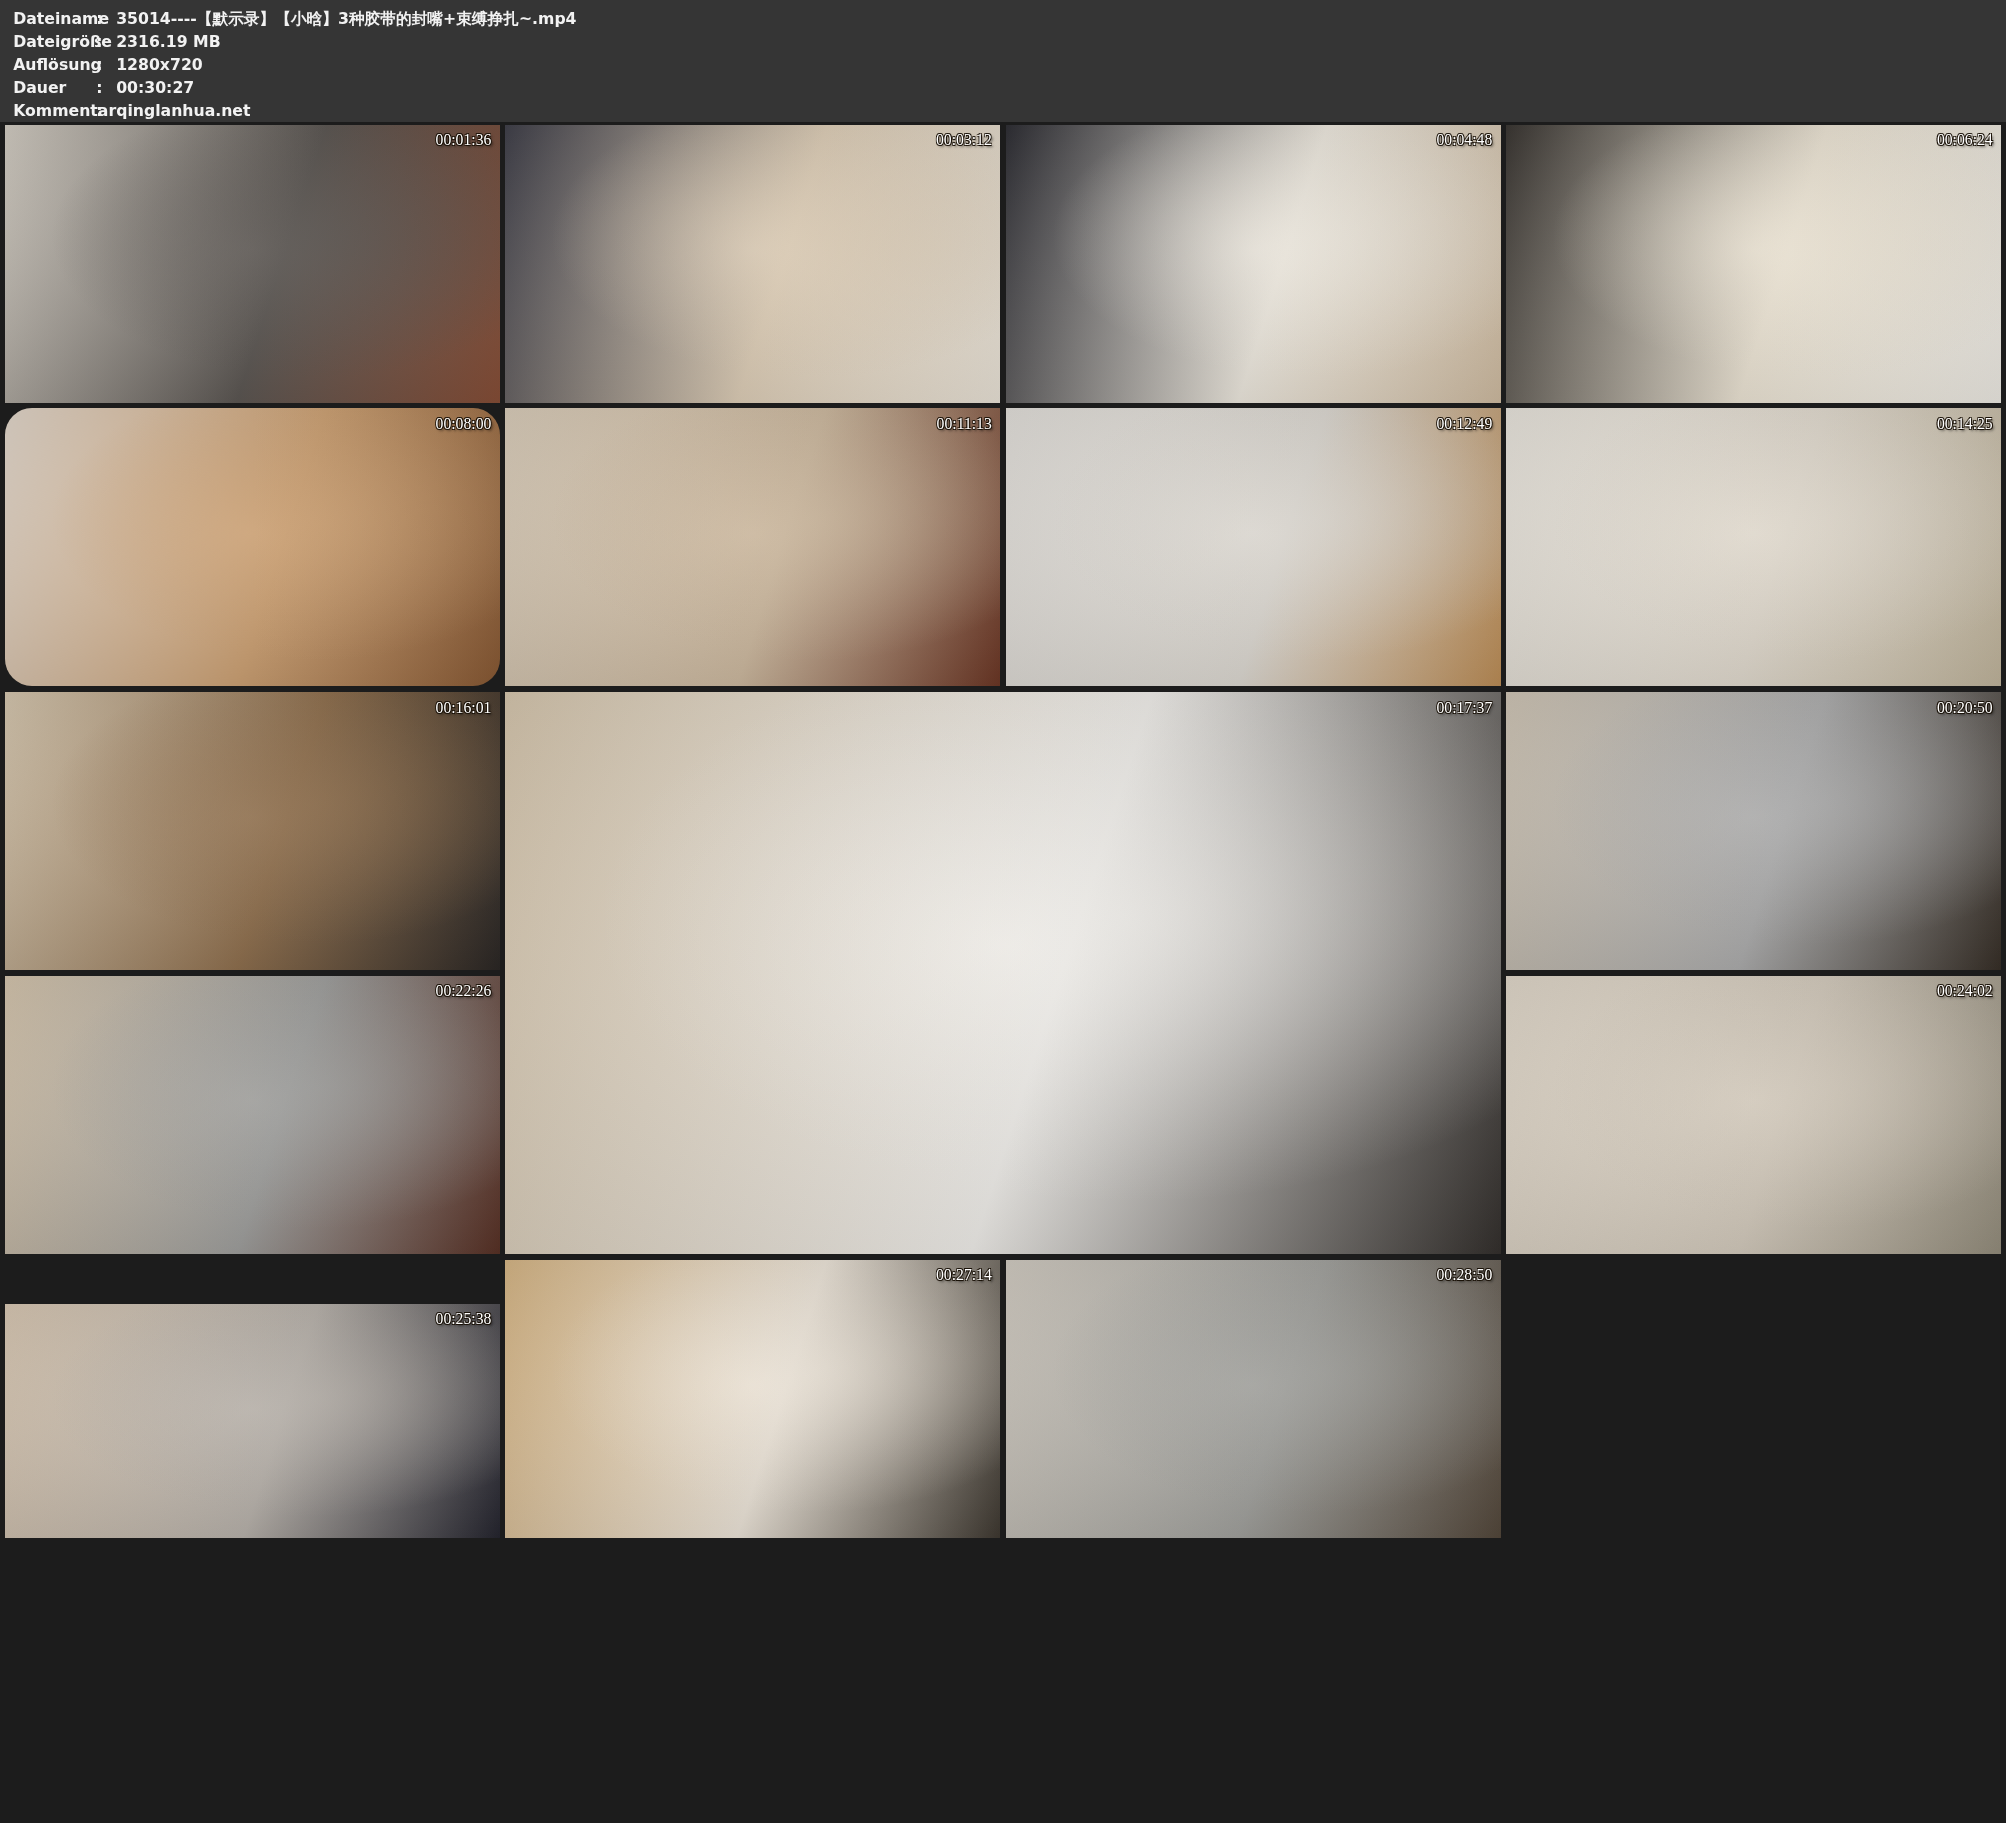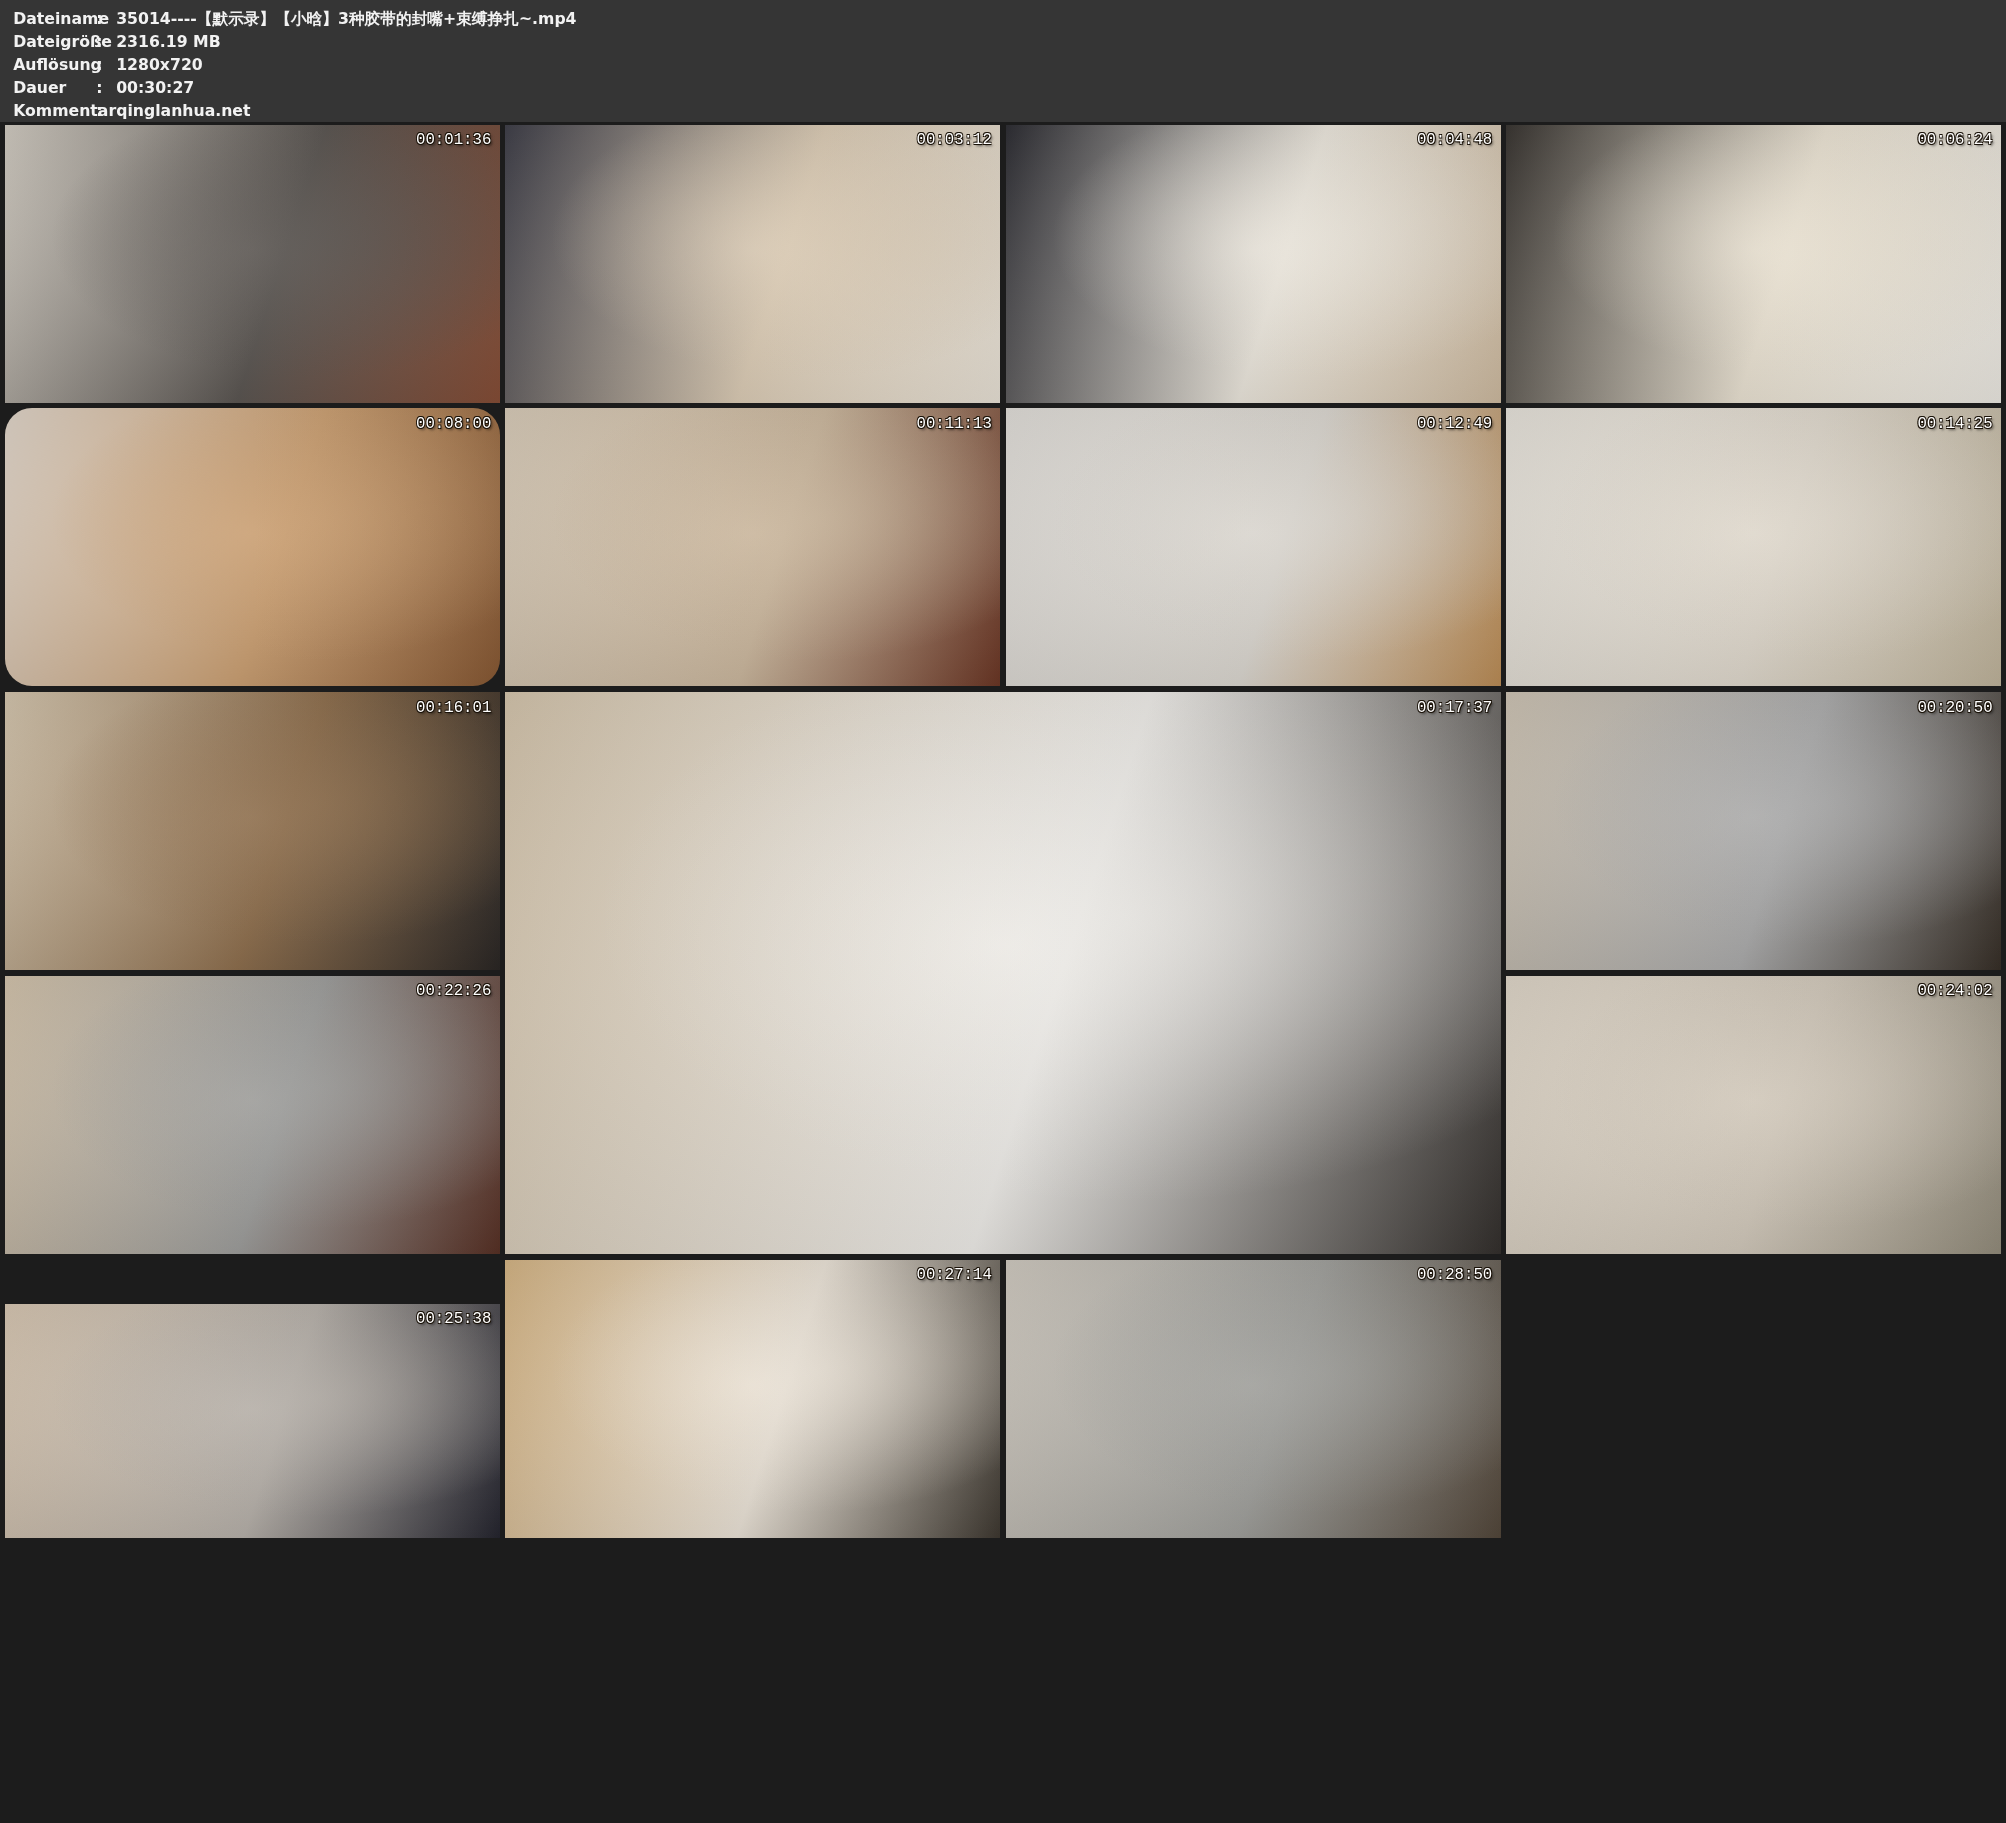--- a/index.html
+++ b/index.html
@@ -47,21 +47,21 @@
   .tile::after {            
     content: "";
     position: absolute; inset: 0;
     background: radial-gradient(ellipse at 50% 45%, rgba(255,255,255,0.10) 0%, rgba(0,0,0,0.12) 100%);
     pointer-events: none;
   }
   .ts {
     position: absolute;
     top: 6.6px; right: 8.3px;
     z-index: 2;
-    font-family: Liberation Mono, monospace;
+    font-family: Liberation Serif, serif;
     font-size: 15.7px;
     color: #ffffff;
     letter-spacing: 0px;
     text-shadow:
       -0.8px -0.8px 0 #1a1208, 0.8px -0.8px 0 #1a1208,
       -0.8px  0.8px 0 #1a1208, 0.8px  0.8px 0 #1a1208,
        1.7px  1.7px 2.5px rgba(0,0,0,0.65);
   }
 </style>
 </head>

